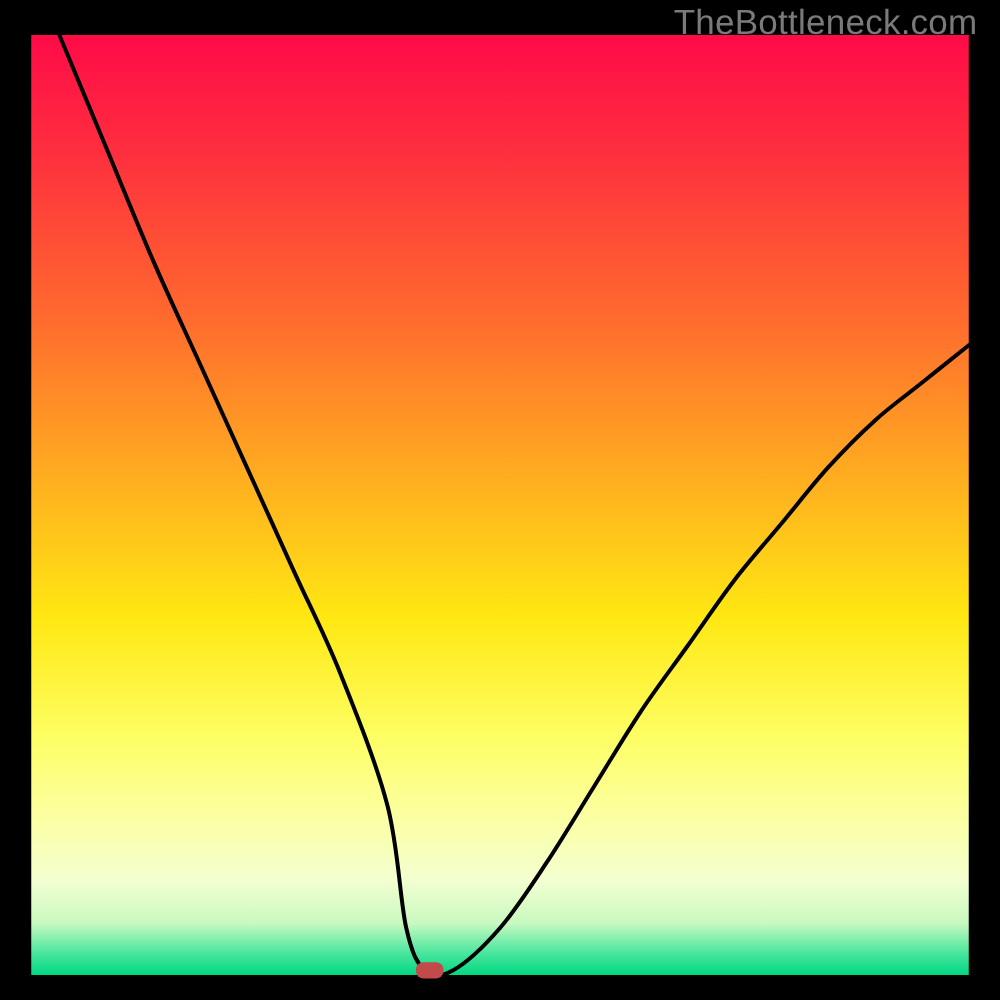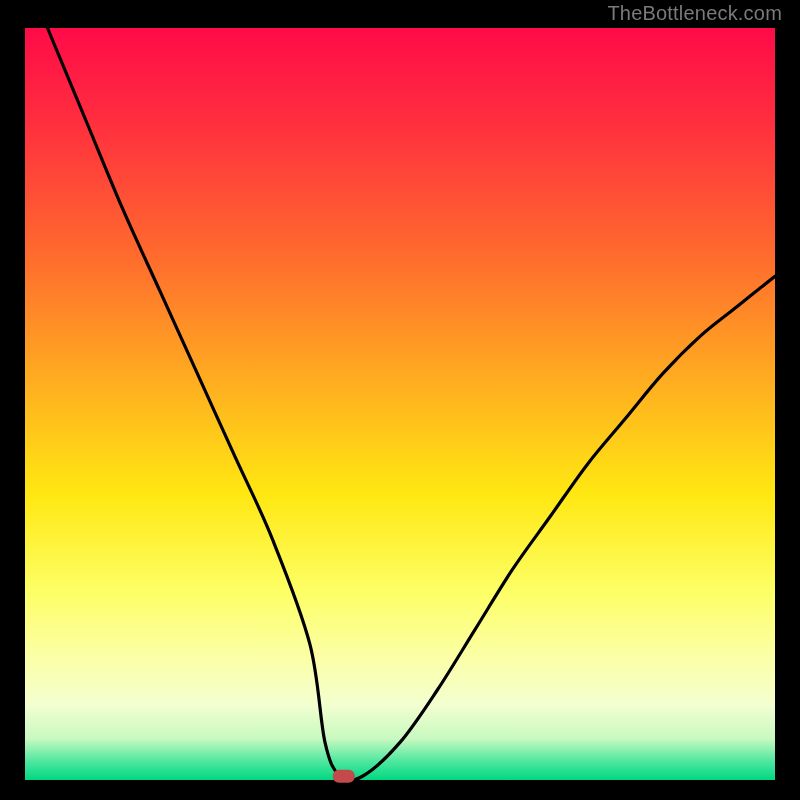--- a/index.html
+++ b/index.html
@@ -15,21 +15,21 @@
     width: 800px;
     height: 800px;
     background: #000;
     position: relative;
   }
   .watermark {
     position: absolute;
     top: 2px;
     right: 18px;
     color: #7a7a7a;
-    font-size: 20px;
+    font-size: 28px;
     font-weight: 500;
     letter-spacing: 0.2px;
     z-index: 10;
   }
   svg {
     display: block;
   }
 </style>
 </head>
 <body>

